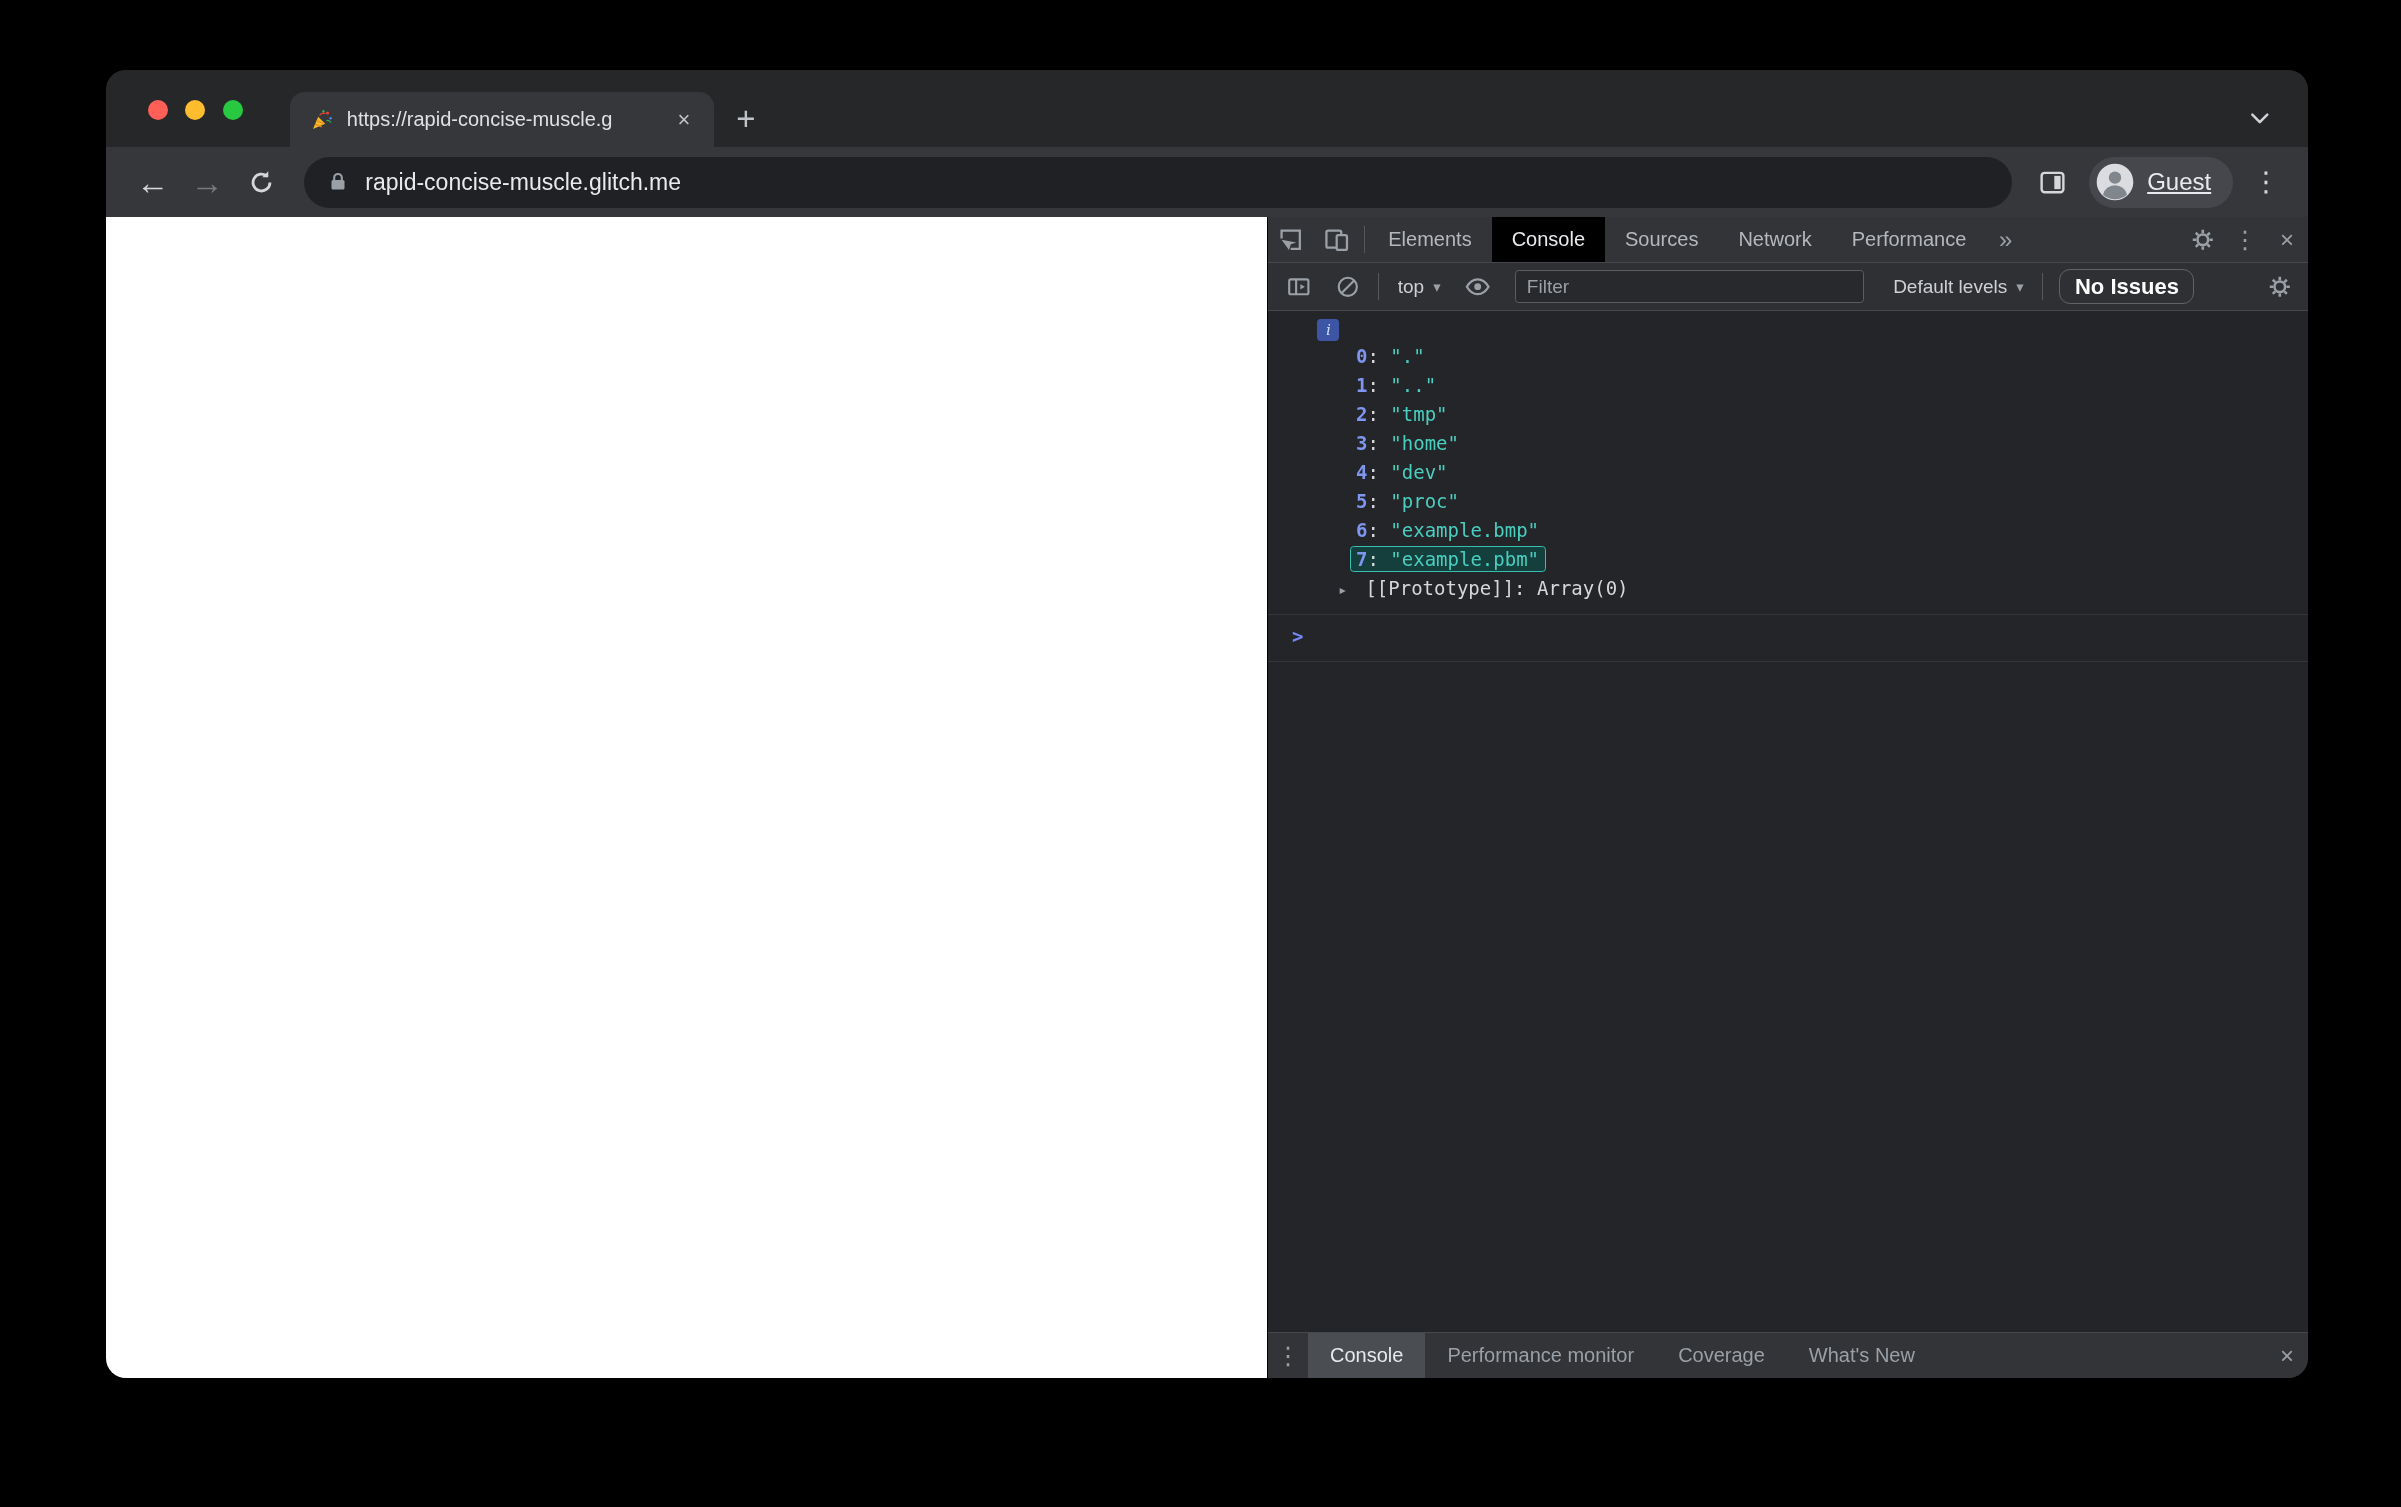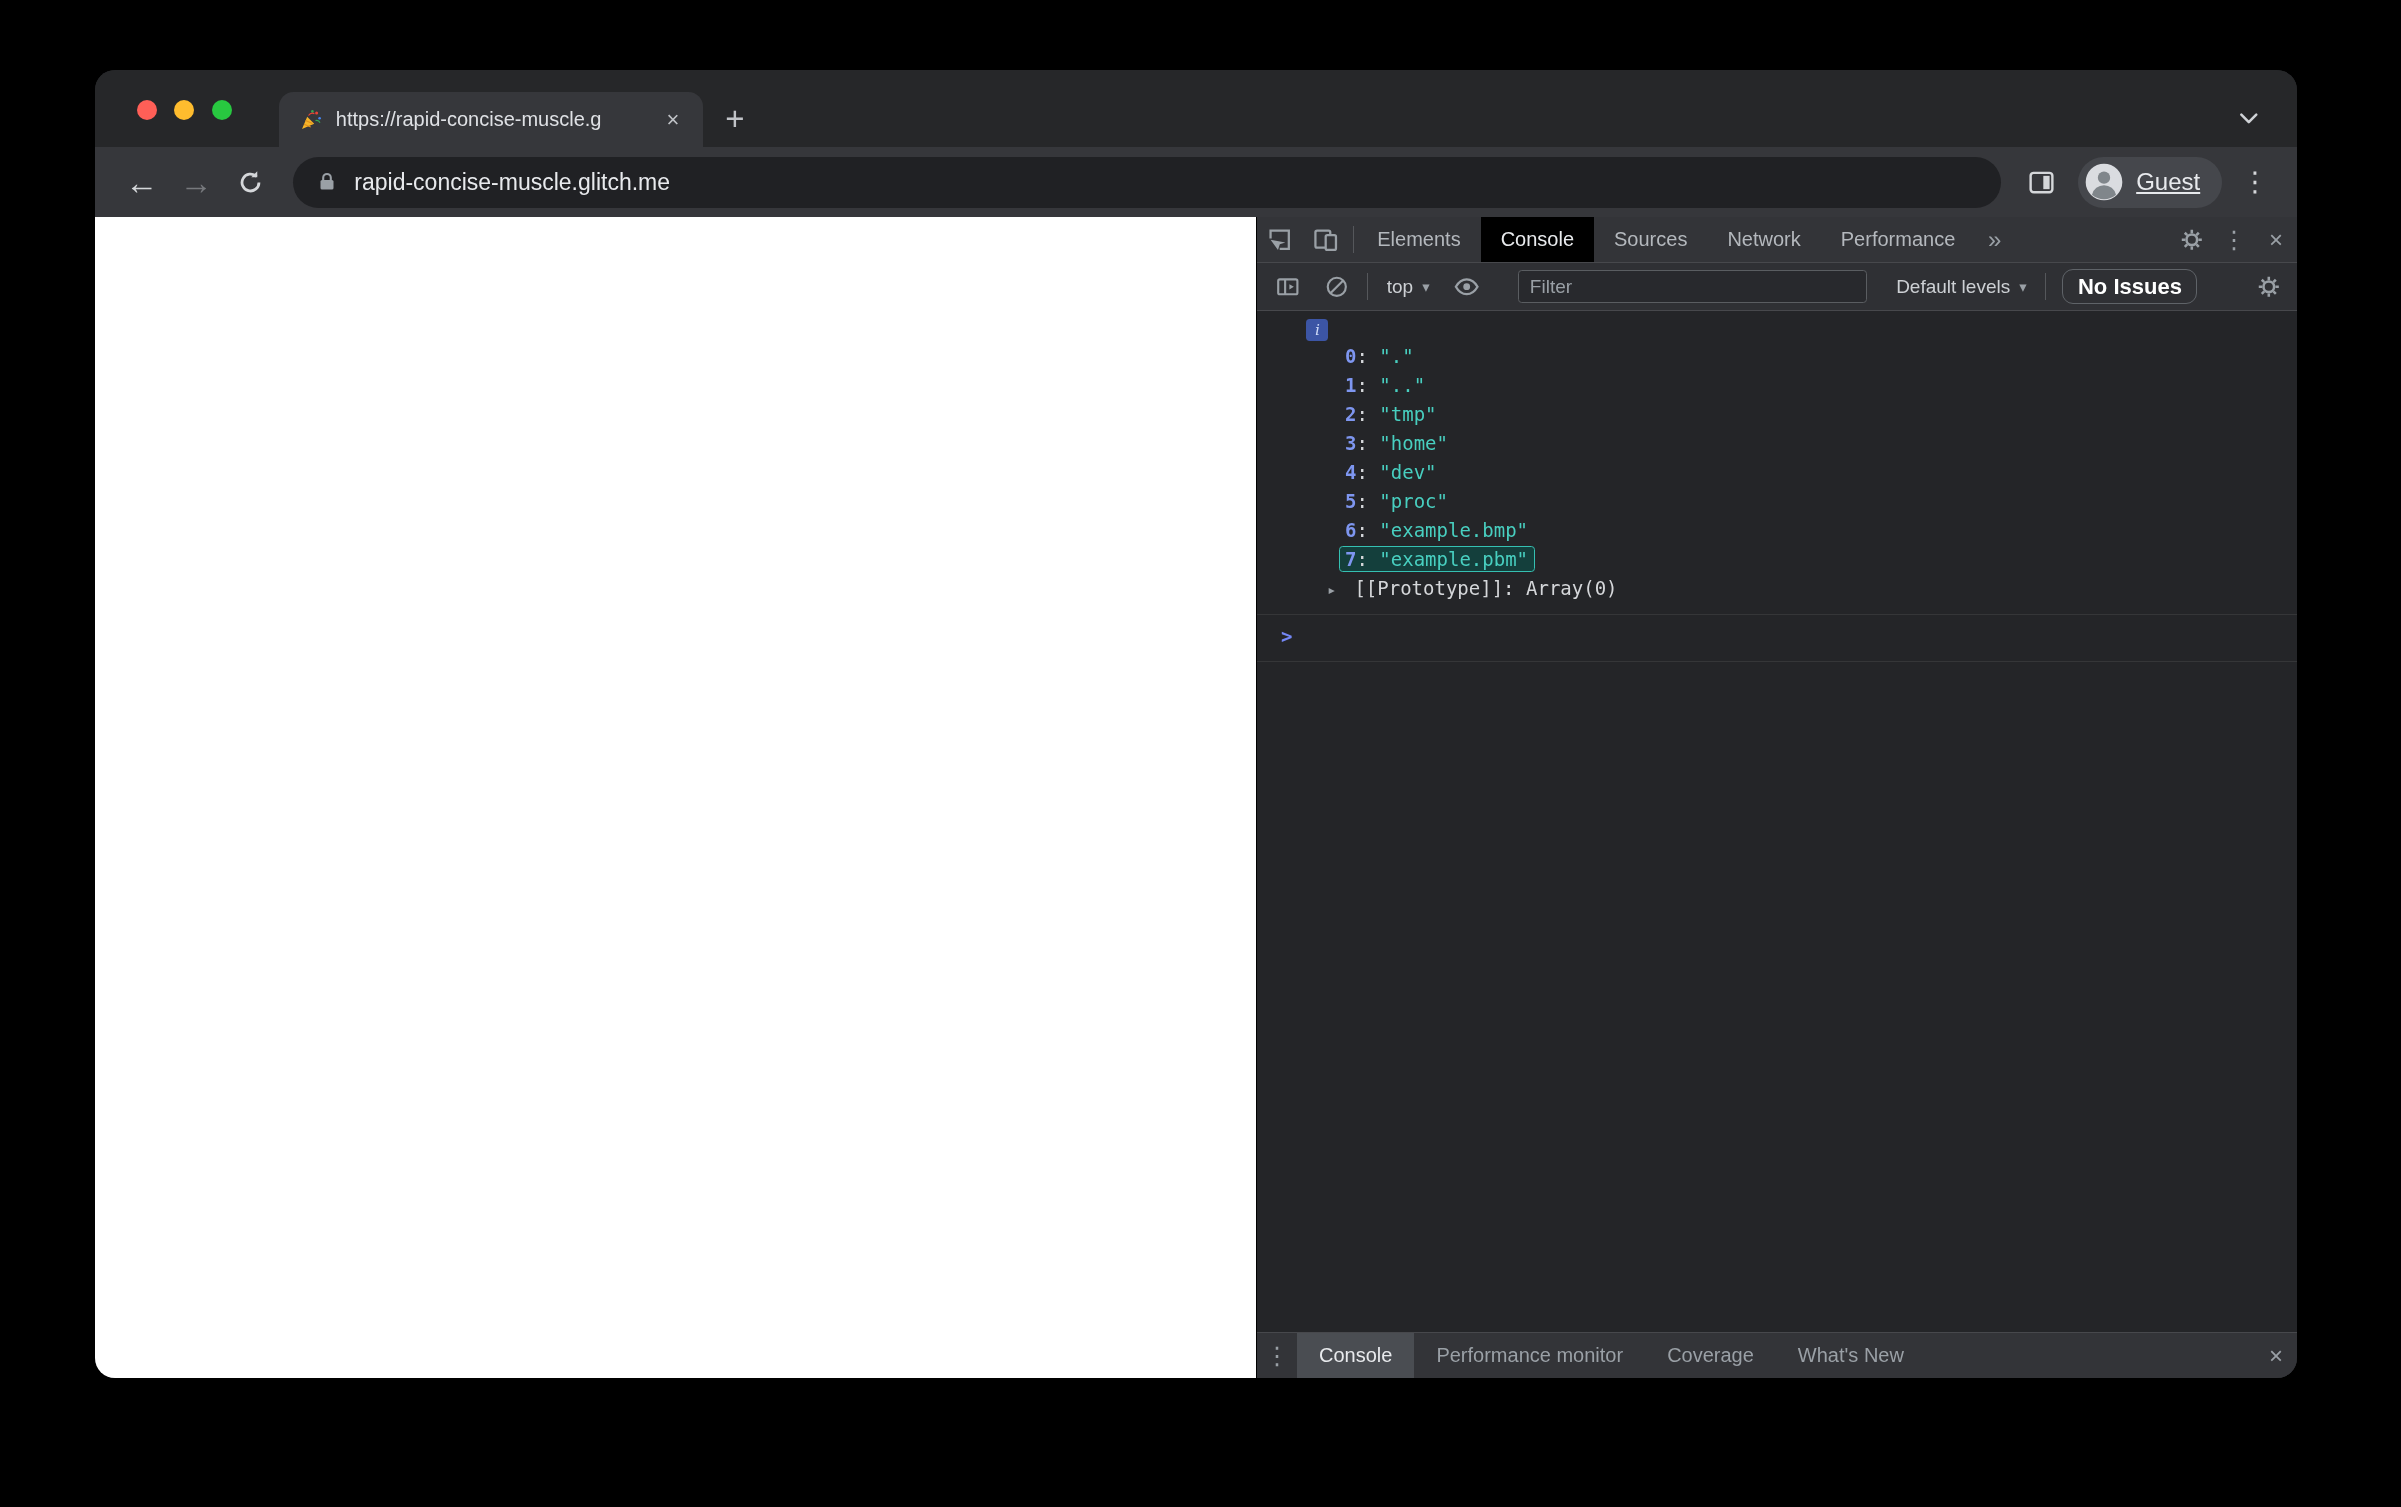--- a/index.html
+++ b/index.html
@@ -1,19 +1,19 @@
 <!DOCTYPE html>
 <html style="--preview_string: #e0a56d; --property_key: #7e96f0; --string_value: #48cfc0; --link: #aeb4ba;font-size:14.6px"><head>
 <meta charset="utf-8">
 <style>
   * { margin:0; padding:0; box-sizing:border-box; }
   html,body { width:2401px; height:1507px; background:#000; overflow:hidden;
               font-family:"Liberation Sans", sans-serif; }
 
-  .window { position:absolute; left:95px; top:70px; width:2202px; height:1308px;
+  .window { position:absolute; left:106px; top:70px; width:2202px; height:1308px;
             background:#262729; border-radius:20px; overflow:hidden;
             box-shadow:0 46px 110px rgba(0,0,0,.85);
             display:flex; flex-direction:column; }
 
   
   .tabstrip { height:77px; background:#262729; position:relative;
               display:flex; align-items:flex-end; flex:0 0 auto; }
   .traffic { position:absolute; left:42px; top:30px; display:flex; gap:17.4px; }
   .light { width:20px; height:20px; border-radius:50%; }
   .light.red{background:#ff5f57}.light.yellow{background:#febc2e}.light.green{background:#28c840}
@@ -66,21 +66,21 @@
                justify-content:center; color:#9aa0a6; font-size:24px; }
 
   .dt-toolbar { height:48px; flex:0 0 auto; background:#2f3034;
                 border-bottom:0.9px solid #47484c; display:flex; align-items:center;
                 padding:0 7.3px; gap:3.7px; }
   .ctx { display:flex; align-items:center; gap:9.1px; padding:0 11px;
          font-size:19px; color:#cdd0d4; white-space:nowrap; }
   .dd-arrow { font-size:14.6px; color:#9aa0a6; }
   .filter-input { width:349px; height:33px; background:#28292d; border:0.9px solid #5a5d61;
                   border-radius:3.7px; color:#e8eaed; font-size:19px; padding:0 11px;
-                  margin-left:24px; font-family:"Liberation Sans", sans-serif; outline:none; }
+                  margin-left:10px; font-family:"Liberation Sans", sans-serif; outline:none; }
   .filter-input::placeholder { color:#9aa0a6; }
   .issues-chip { border:0.9px solid #5f6368; border-radius:11px; padding:3.7px 14.6px;
                  font-size:22px; color:#ffffff; margin:0 9.1px; white-space:nowrap;font-weight:bold; }
 
   
   .dt-console { flex:1; min-height:0; overflow:hidden; background:#242528;
                 font-family:"DejaVu Sans Mono", monospace; font-size:19px;
                 line-height:29px; color:#d5d7da; }
   .console-msg { border-bottom:0.9px solid rgba(255,255,255,.08); padding:3.7px 18.3px 9.1px 22px; }
   .msg-link-row { text-align:right; line-height:27.4px; }

